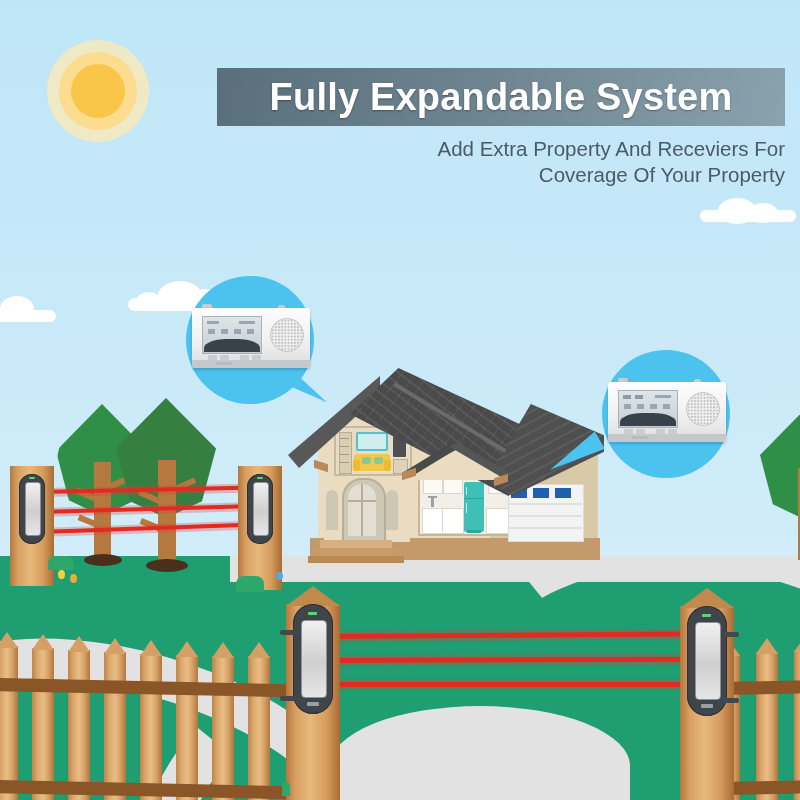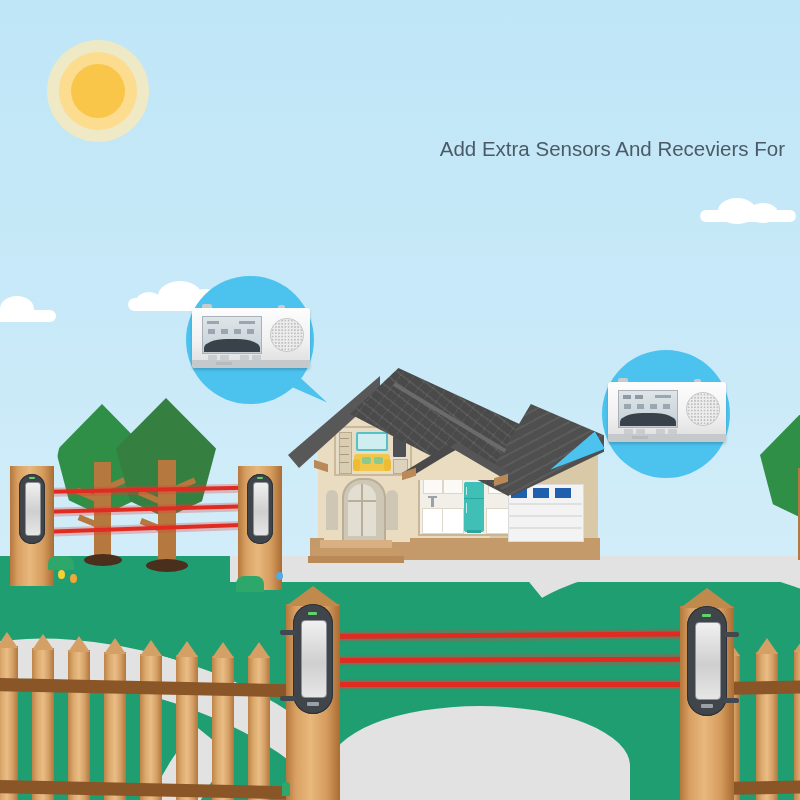--- a/index.html
+++ b/index.html
@@ -119,23 +119,27 @@
     <div style="position:absolute;left:30px;top:0;width:44px;height:30px;background:#fff;border-radius:50%;"></div>
     <div style="position:absolute;left:62px;top:8px;width:32px;height:22px;background:#fff;border-radius:50%;"></div>
     <div style="position:absolute;left:8px;top:11px;width:26px;height:19px;background:#fff;border-radius:50%;"></div>
   </div>
 
   <div style="position:absolute;left:-14px;top:296px;width:70px;height:26px;">
     <div style="position:absolute;left:0;top:14px;width:70px;height:12px;background:#fff;border-radius:8px;"></div>
     <div style="position:absolute;left:14px;top:0;width:34px;height:26px;background:#fff;border-radius:50%;"></div>
   </div>
 
+  <div id="banner">
+    <h1>Fully Expandable System</h1>
+  </div>
 
   <div id="subtitle">
-    <div>Add Extra Sensors And Receviers For</div>
+    <div>Add Extra Property And Receviers For</div>
+    <div>Coverage Of Your Property</div>
   </div>
 
   <div id="lawn"></div>
 
   <div class="drive" style="left:0;top:556px;width:800px;height:0;"></div>
 
   <div style="position:absolute;left:0;top:556px;width:800px;height:244px;overflow:hidden;">
 
     <div style="position:absolute;left:230px;top:0px;width:620px;height:26px;background:#e2e2e2;"></div>
 

